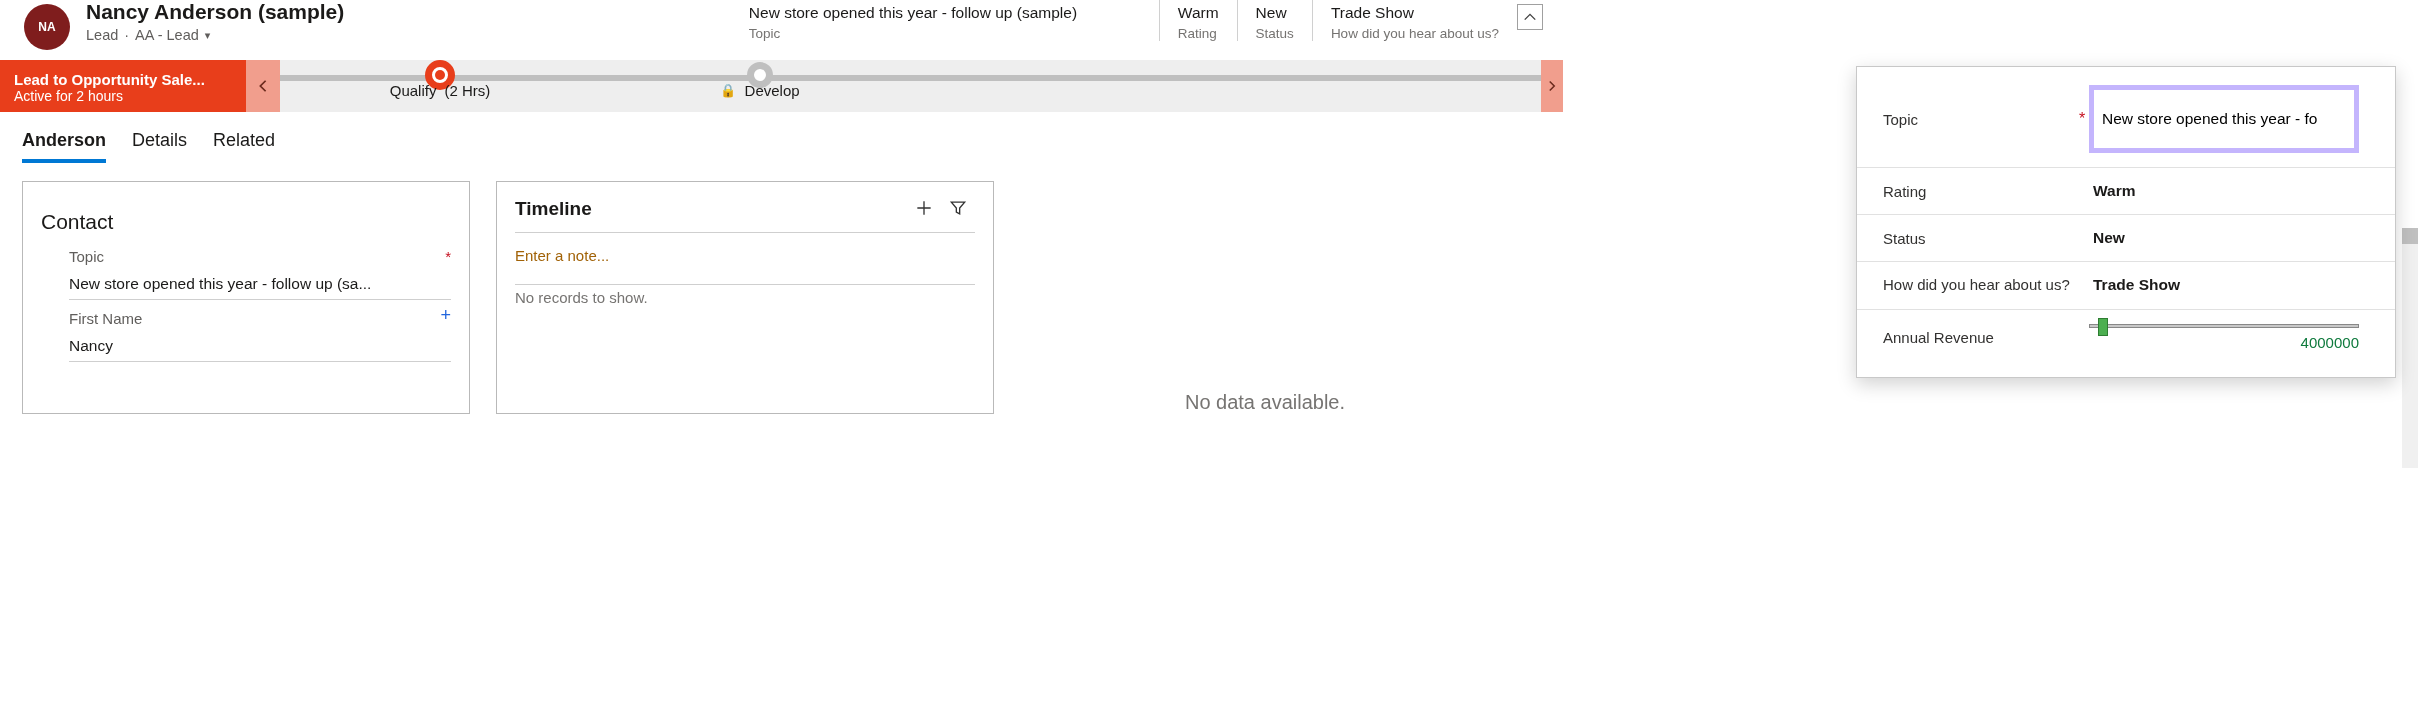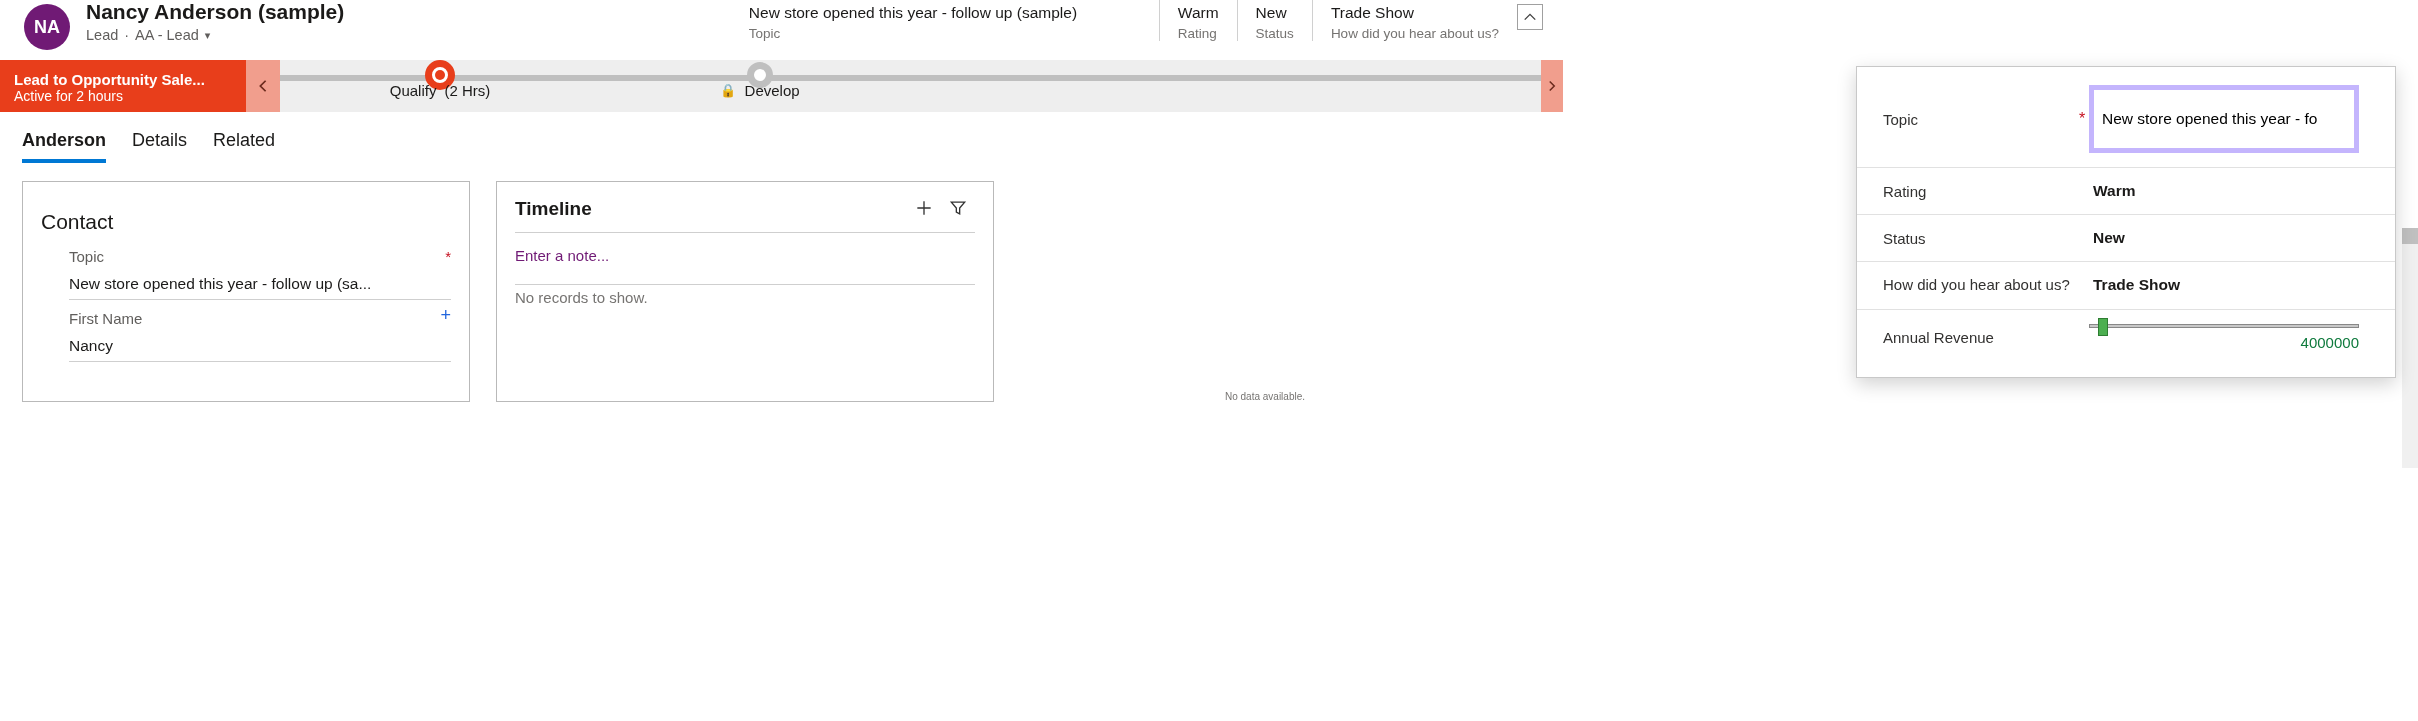--- a/index.html
+++ b/index.html
@@ -15,24 +15,24 @@
   
   .header {
     display: flex;
     padding: 0 20px 10px 24px;
     align-items: flex-start;
     gap: 16px;
   }
   .avatar {
     width: 46px; height: 46px;
     border-radius: 50%;
-    background: #701a75;
+    background: #7f1d1d;
     color: #fff;
     display:flex; align-items:center; justify-content:center;
-    font-size: 18px; font-weight:600;
+    font-size: 12px; font-weight:600;
     margin-top: 4px;
     flex-shrink: 0;
   }
   .title-block { flex: 0 0 auto; width: 560px; }
   .record-title { font-size: 21px; font-weight:600; line-height:1.1; }
   .record-subtitle {
     font-size: 14.5px; color: #605e5c;
     display:flex; align-items:center; gap:6px;
     margin-top: 4px;
   }
@@ -126,25 +126,25 @@
   .rec { color:#2266dd; font-size:18px; line-height:10px; }
   .field-value { font-size:15.5px; margin:10px 0 4px 0; color:#1b1a19; }
   .field-underline { height:1px; background:#cfcfcf; margin-top:6px; }
 
   .timeline-card { width:498px; padding:16px 18px; }
   .timeline-hdr { display:flex; align-items:flex-start; }
   .timeline-hdr h2 { flex:1; margin:0; font-size:19px; font-weight:600; }
   .tl-icon { width:34px; text-align:center; cursor:pointer; }
   .tl-icon svg { width:20px; height:20px; stroke:#333; fill:none; stroke-width:1.6; }
   .tl-sep { height:1px; background:#cfcfcf; margin:10px 0 0 0; }
-  .tl-note { color:#701a75; font-size:15px; padding:14px 0 10px 0; }
+  .tl-note { color:#a16207; font-size:15px; padding:14px 0 10px 0; }
   .tl-empty { color:#767472; font-size:15px; padding:4px 0 0 0; }
 
   .right-col { width:490px; padding-top:30px; position:relative; }
-  .no-data { text-align:center; color:#767472; font-size:10px; margin-top:180px;}
+  .no-data { text-align:center; color:#767472; font-size:20px; margin-top:180px;}
 
   
   .flyout {
     position:absolute;
     right:22px; top:66px;
     width:540px;
     background:#fff;
     border:1px solid #c8c8c8;
     box-shadow:0 6px 18px rgba(0,0,0,0.18);
     padding:4px 0 12px 0;

